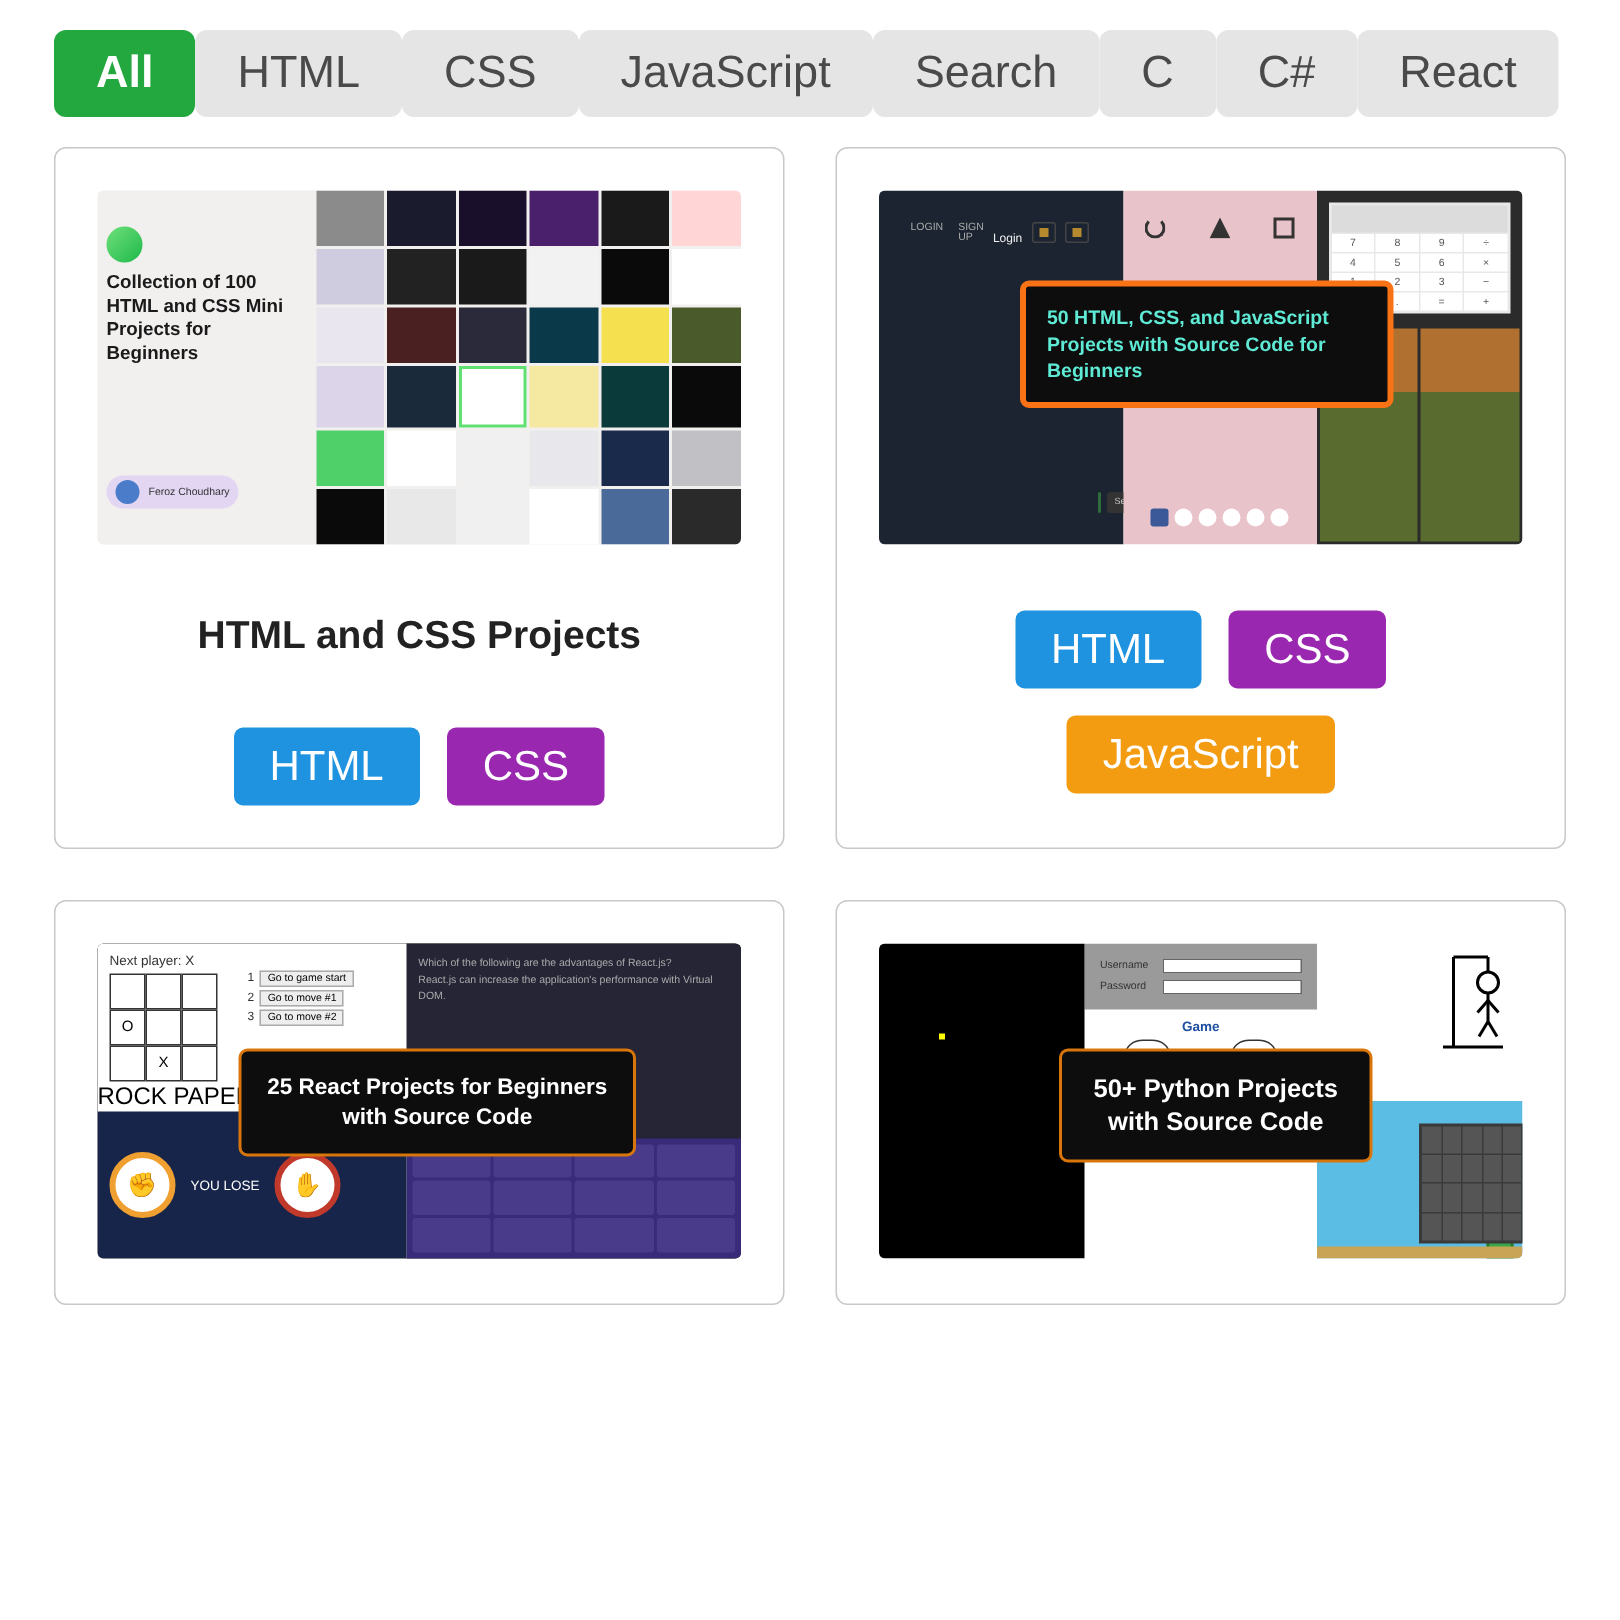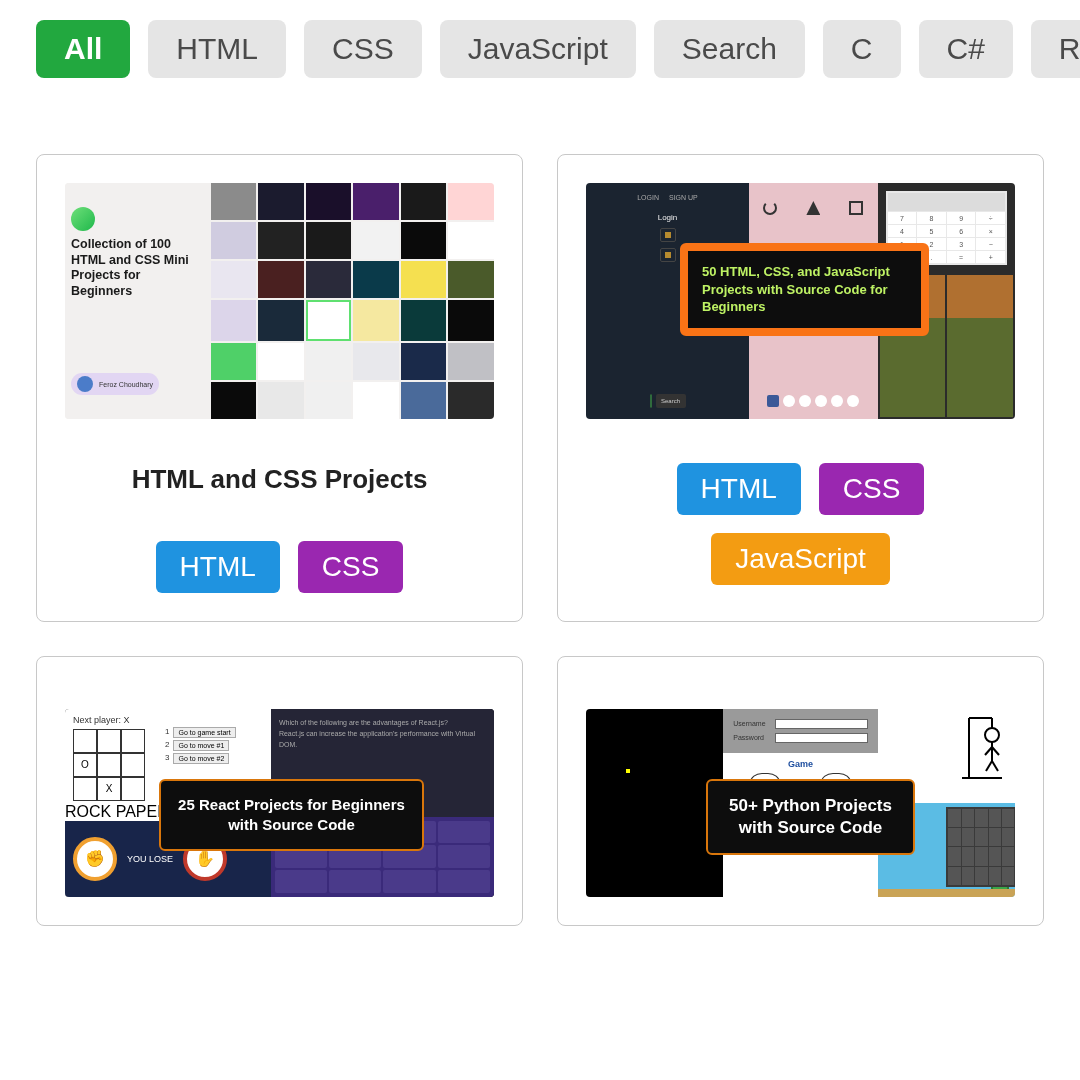--- a/index.html
+++ b/index.html
@@ -6,22 +6,21 @@
 body {
   font-family: -apple-system, BlinkMacSystemFont, 'Segoe UI', Arial, sans-serif;
   background: #fff;
   width: 1080px;
   height: 1080px;
   overflow: hidden;
   padding: 20px 36px;
 }
 .filters {
   display: flex;
-  gap: 18px;
-  margin-bottom: 76px;
+  margin-bottom: 20px;
 }
 .filter-btn {
   background: #e5e5e5;
   border: none;
   border-radius: 8px;
   padding: 12px 28px;
   font-size: 30px;
   color: #4a4a4a;
   cursor: pointer;
 }
@@ -116,25 +115,24 @@
   grid-template-columns: repeat(6, 1fr);
   gap: 2px;
 }
 .t1-grid div { width: 100%; height: 100%; }
 
 
 .t2 { display: flex; }
 .t2-left {
   width: 38%;
   background: #1b2430;
-  padding: 11px;
-  display: flex;
-  flex-direction: column;
+  padding: 21px;
+  display: flex;
+  flex-direction: row;
   gap: 6px;
-  align-items: center;
 }
 .t2-left .top { display:flex; gap:10px; font-size:7px; color:#aaa; justify-content:center;}
 .t2-left .lbl { font-size:8px; color:#eee; text-align:center; margin-top:6px;}
 .t2-left .line { height:14px; border:1px solid #444; border-radius:2px; display:flex; align-items:center; padding:0 4px;}
 .t2-left .line::before { content:''; width:6px; height:6px; background:#b58a2f; }
 .t2-left .btm { display:flex; gap:4px; margin-top:auto;}
 .t2-left .btm .f { flex:1; height:14px; border:1px solid #2f6b3c; border-radius:2px;}
 .t2-left .btm .s { width:30px; height:14px; background:#333; border-radius:2px; font-size:6px; color:#ccc; display:flex;align-items:center;justify-content:center;}
 .t2-mid {
   width: 30%;
@@ -162,22 +160,22 @@
 .t2-right .calc {
   margin:8px; background:#e8e8e8; flex:0 0 auto;
   display:grid; grid-template-columns:repeat(4,1fr); gap:1px; padding:2px;
 }
 .t2-right .calc div { background:#fff; height:12px; font-size:7px; display:flex;align-items:center;justify-content:center; color:#555;}
 .t2-right .calc .disp { grid-column:1/5; background:#dcdcdc; height:18px;}
 .t2-right .tigers { flex:1; display:flex; gap:2px; padding:2px;}
 .t2-right .tigers div { flex:1; background:linear-gradient(#b07030 30%,#5a6b2f 30%);}
 .t2-overlay {
   position:absolute; top:60px; left:94px; right:86px;
-  background:#0d0d0d; border:8px solid #f97316; border-radius:6px;
-  padding:12px 14px; color:#bef264; font-size:13px; font-weight:600; line-height:1.35;
+  background:#0d0d0d; border:4px solid #f97316; border-radius:6px;
+  padding:12px 14px; color:#5eead4; font-size:13px; font-weight:600; line-height:1.35;
 }
 
 
 .t3 { background:#2a2a2a; display:flex; }
 .t3-left {
   width:48%; background:#fff; display:flex; flex-direction:column;
 }
 .t3-left .np { font-size:9px; color:#333; padding:6px 8px 2px; }
 .t3-left .board { width:72px; height:72px; margin:2px 8px; display:grid; grid-template-columns:repeat(3,1fr); grid-template-rows:repeat(3,1fr);}
 .t3-left .board div { border:1px solid #333; font-size:10px; display:flex;align-items:center;justify-content:center;}
@@ -223,21 +221,21 @@
 .t4-c .flap .ground { position:absolute; bottom:0; left:0; right:0; height:8px; background:#c9a356;}
 .t4-c .calc2 { position:absolute; bottom:10px; left:50%; width:70px; height:80px; background:#3a3a3a; display:grid; grid-template-columns:repeat(5,1fr); gap:1px; padding:2px;}
 .t4-c .calc2 div { background:#555;}
 .t4-overlay {
   position:absolute; top:70px; left:120px; right:100px;
   background:#0d0d0d; border:2px solid #d9760b; border-radius:6px;
   padding:14px 18px; color:#fff; font-size:17px; font-weight:700; line-height:1.3; text-align:center;
 }
 
 .card.partial { height: 270px; }
-.card.partial .thumb { margin-bottom: 0; height: 210px; margin-top: 24px;}
+.card.partial .thumb { margin-bottom: 0; height: 210px;}
 </style>
 </head>
 <body>
 
 <div class="filters">
   <button class="filter-btn active">All</button>
   <button class="filter-btn">HTML</button>
   <button class="filter-btn">CSS</button>
   <button class="filter-btn">JavaScript</button>
   <button class="filter-btn">Search</button>

